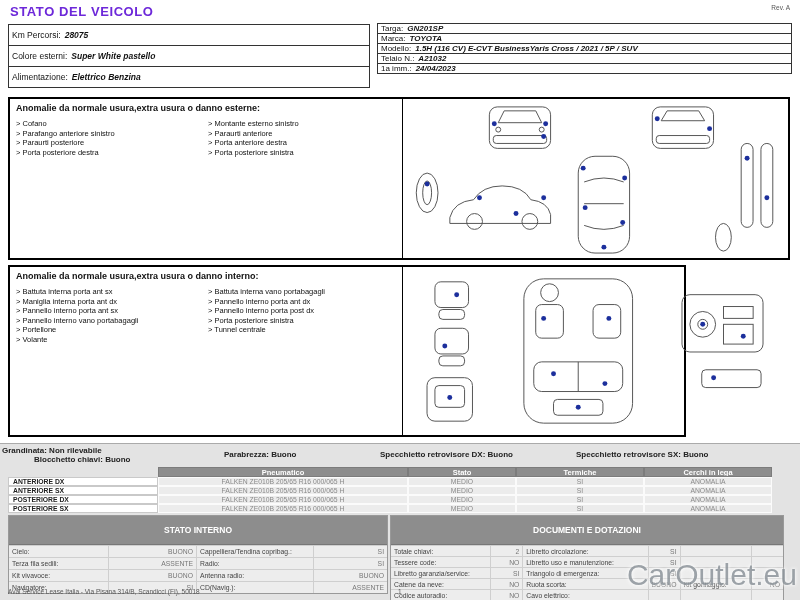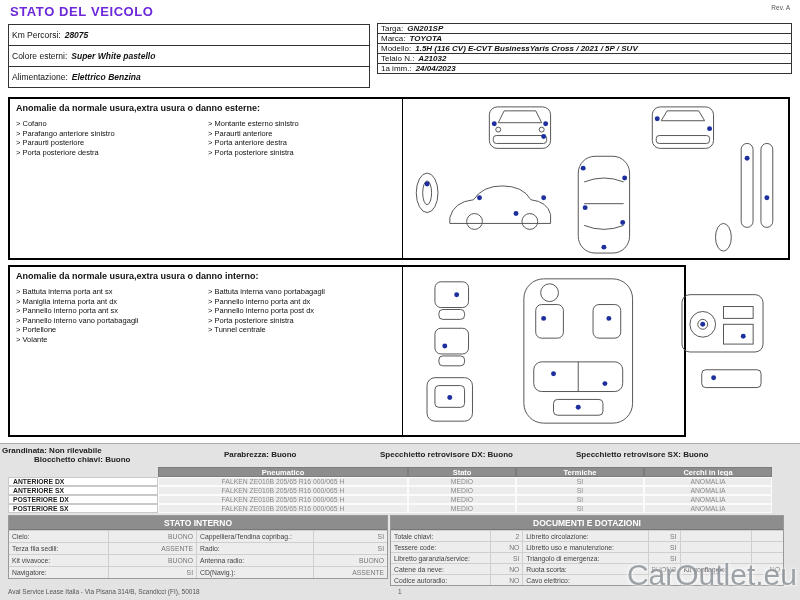--- a/index.html
+++ b/index.html
@@ -42,21 +42,21 @@
   .c-stato{width:108px;}
   .c-term{width:128px;}
   .c-cerchi{width:128px;}
   .tt-header .tt-cell{background:#8d8d8d;color:#fff;font-size:7.5px;font-weight:bold;border:1px solid #7c7c7c;}
   .tt-header .c-pos{background:transparent;border:none;}
   .tt-row .pos{background:#fff;border:1px solid #c9c9c9;color:#222;font-weight:bold;font-size:6.8px;justify-content:flex-start;padding-left:4px;}
   .tt-row .val{background:#ececec;border:1px solid #fbfbfb;color:#8a8a8a;font-size:6.8px;}
 
   
   .sub-table{position:absolute;border:1px solid #999;background:#e9e9e9;}
-  .sub-header{background:#8d8d8d;color:#fff;font-size:8.5px;font-weight:bold;display:flex;align-items:center;justify-content:center;height:14px;border-bottom:1px solid #777;}
+  .sub-header{background:#8d8d8d;color:#fff;font-size:8.5px;font-weight:bold;display:flex;align-items:center;justify-content:center;height:29px;border-bottom:1px solid #777;}
   .sub-row{display:flex;}
   .sub-row>div{display:flex;align-items:center;font-size:6.8px;border-left:1px solid #cfcfcf;border-top:1px solid #cfcfcf;background:#ededed;padding:0 3px;overflow:hidden;white-space:nowrap;}
   .sub-row>div:first-child{border-left:none;}
   .sub-row .lbl{color:#444;}
   .sub-row .val{color:#777;justify-content:flex-end;}
   .stato-table{left:8px;top:71px;width:380px;}
   .stato-table .sub-row{height:12px;}
   .stato-table .sub-row>:nth-child(1){width:100px;}
   .stato-table .sub-row>:nth-child(2){width:88px;}
   .stato-table .sub-row>:nth-child(3){width:118px;}

